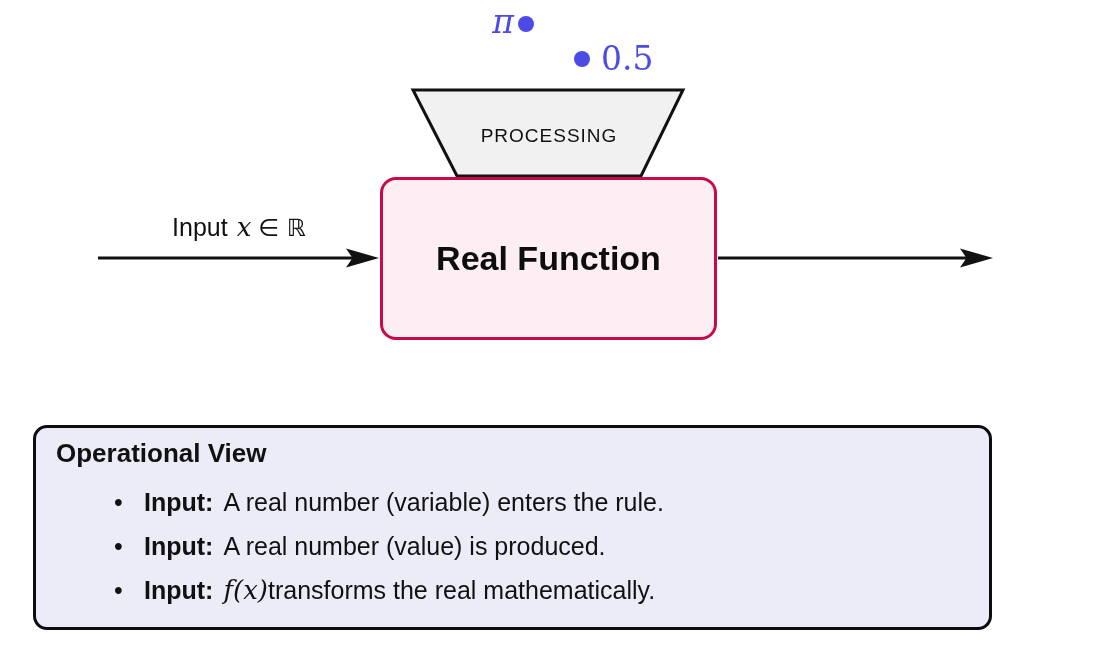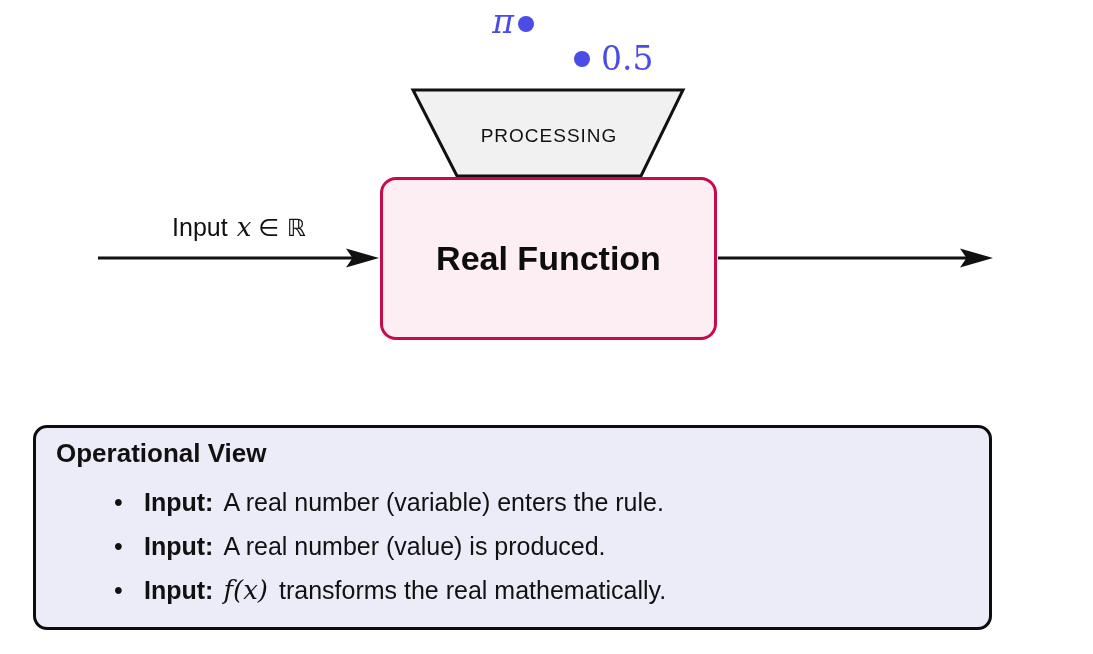--- a/index.html
+++ b/index.html
@@ -130,21 +130,21 @@
     font-size: 25px;
   }
   .term {
     font-weight: bold;
     margin-right: 10px;
   }
   .item-math {
     font-family: "DejaVu Serif", serif;
     font-style: italic;
     font-size: 26px;
-    margin-right: 11px;
+    margin-right: 0;
     text-align: center;
   }
   .item-math:empty { display: none; margin: 0; }
 </style>
 </head>
 <body>
 
 <div class="canvas">
 
   <svg class="diagram-svg" viewBox="0 0 1093 420" xmlns="http://www.w3.org/2000/svg">

